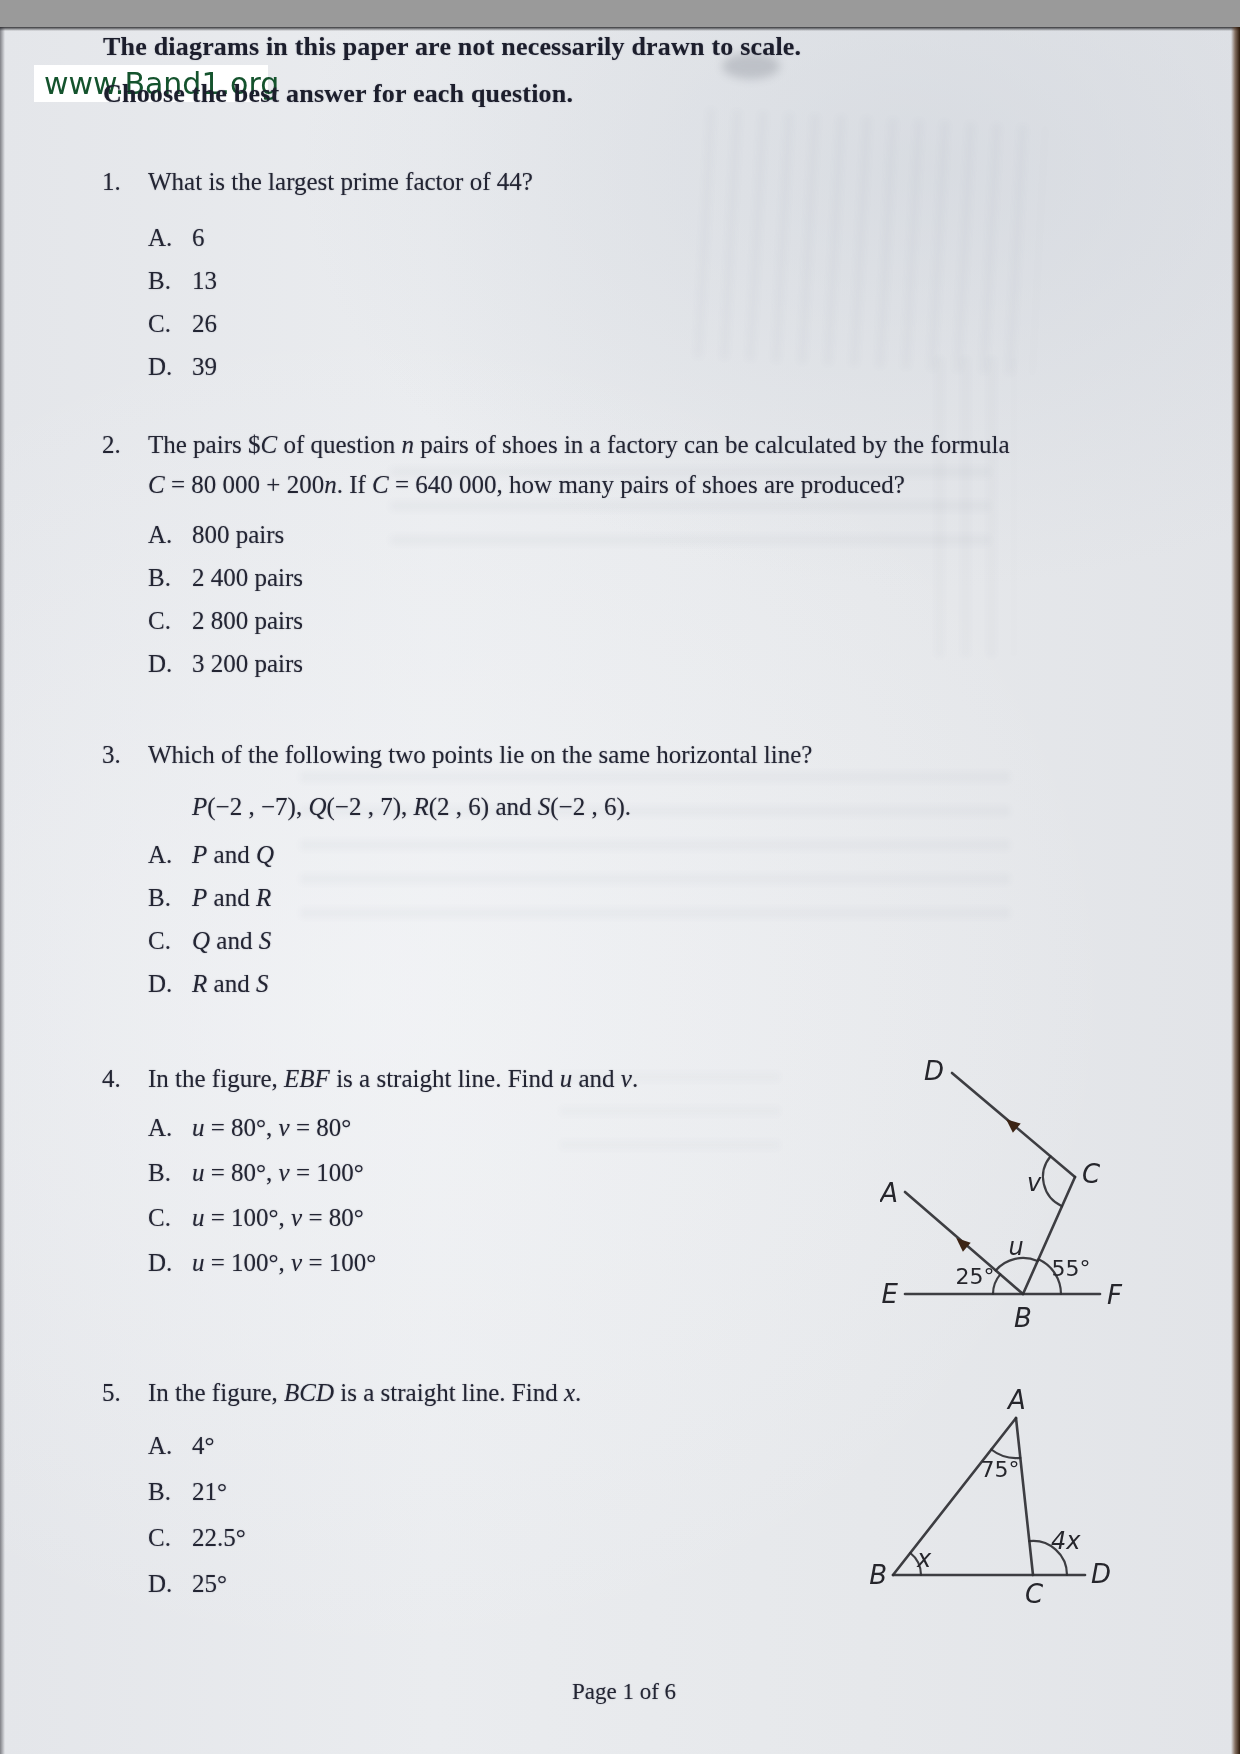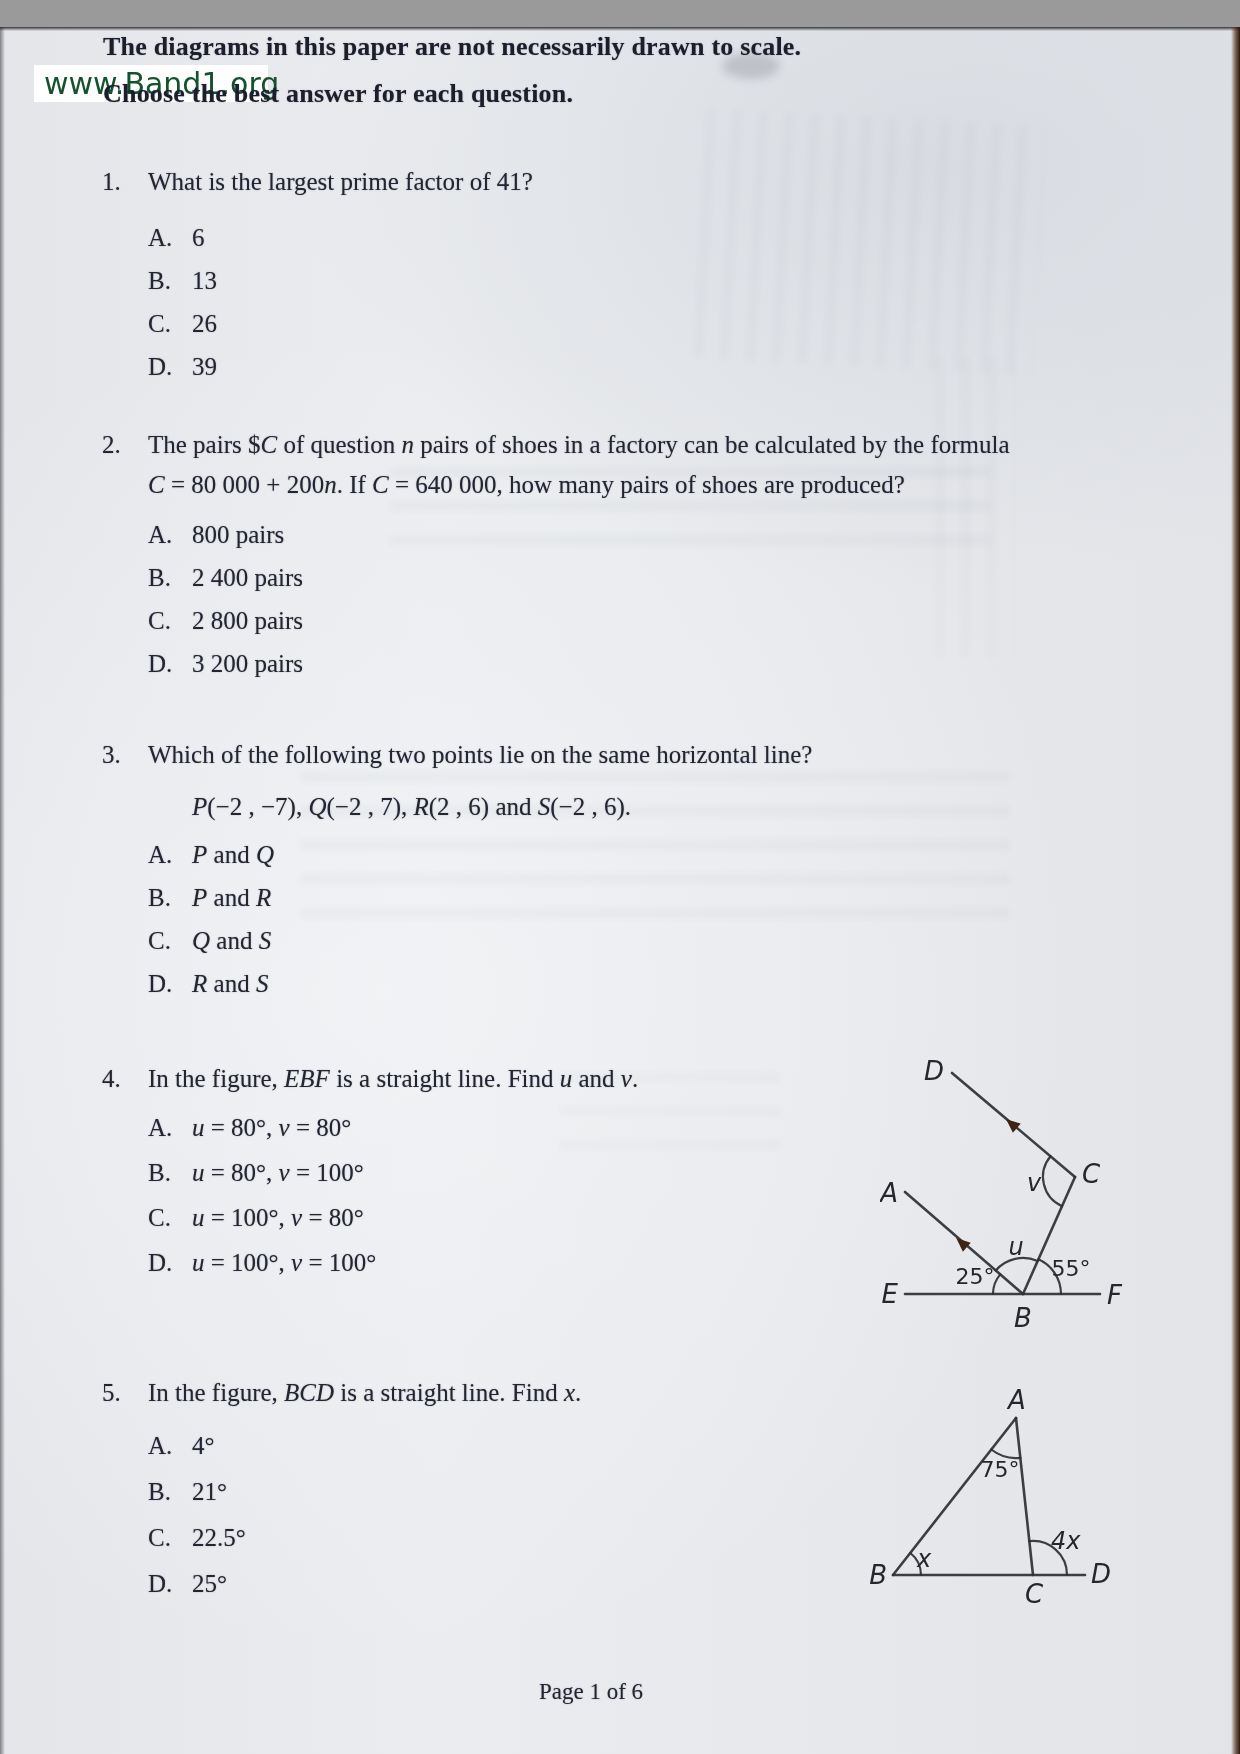--- a/index.html
+++ b/index.html
@@ -60,21 +60,21 @@
   .figure line, .figure path{stroke:var(--figure-line); stroke-width:2.6; fill:none; stroke-linecap:round; opacity:.92;}
   .figure path.arc{stroke-width:2.2;}
   .figure polygon{fill:var(--arrow); stroke:none;}
   .figure text{
     fill:#26262c; font-family:"DejaVu Sans","Liberation Sans",sans-serif;
     font-size:26px; font-style:italic;
   }
   .figure text.ang{font-size:22px; font-style:normal;}
   .figure text.angvar{font-size:24px; font-style:italic;}
 
-  .footer{position:absolute; left:539px; top:1652px; font-size:23px; white-space:nowrap;}
+  .footer{position:absolute; left:572px; top:1652px; font-size:23px; white-space:nowrap;}
 </style>
 </head>
 <body>
 
 <div class="page">
 
   <div class="edge edge-top"></div>
   <div class="edge edge-left"></div>
   <div class="edge edge-right"></div>
   <div class="edge edge-bottom"></div>
@@ -86,21 +86,21 @@
   <div class="smudge h" style="left:560px;top:1045px;width:220px;height:80px;opacity:.05;"></div>
   <div class="blot" style="left:722px;top:26px;width:58px;height:26px;opacity:.35;"></div>
 
   <div class="header-line l1 doc-text">The diagrams in this paper are not necessarily drawn to scale.</div>
   <div class="watermark">www.Band1.org</div>
   <div class="header-line l2 doc-text">Choose the best answer for each question.</div>
 
   <section class="question q1 doc-text" style="top:135px;">
     <div class="qnum">1.</div>
     <div class="qbody">
-      <div class="prompt"><span>What is the largest prime factor of 41?</span></div>
+      <div class="prompt"><span>What is the largest prime factor of 44?</span></div>
       <div class="options" style="margin-top:14px;">
         <div class="option">
             <span class="letter">A.</span>
             <span class="value"><span>6</span></span>
           </div>
         <div class="option">
             <span class="letter">B.</span>
             <span class="value"><span>13</span></span>
           </div>
         <div class="option">

